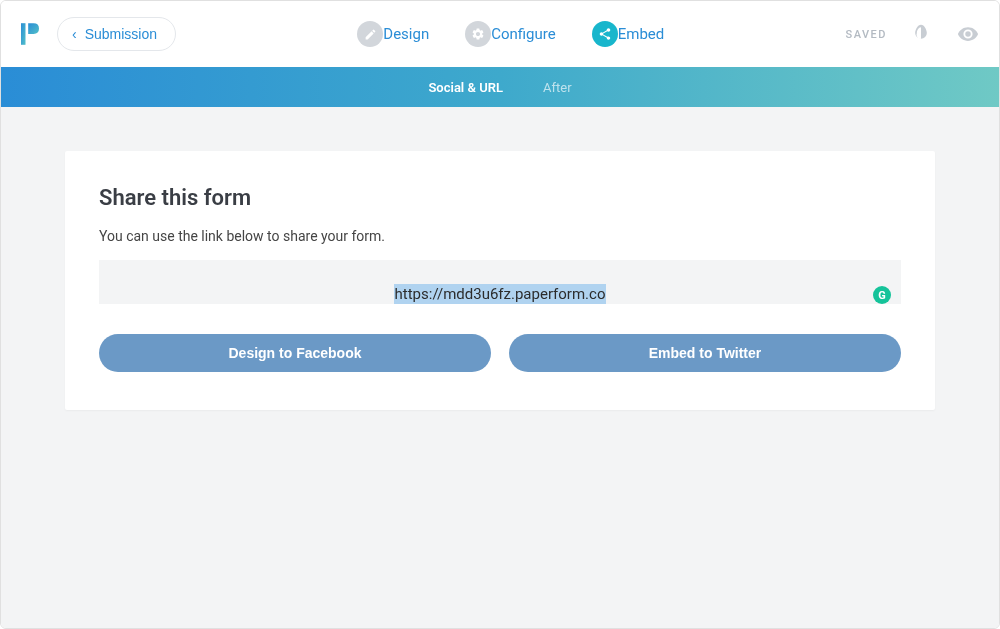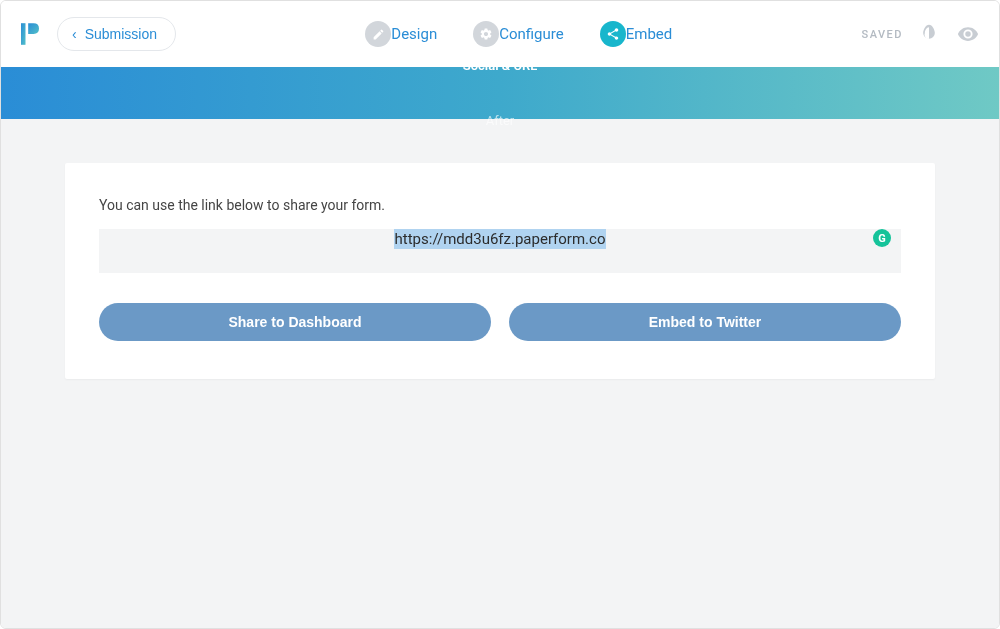--- a/index.html
+++ b/index.html
@@ -66,44 +66,43 @@
       justify-content: center;
       color: #fff;
     }
     .nav-tab.active .nav-icon {
       background: #18b6cc;
     }
     
     .header-right {
       display: flex;
       align-items: center;
-      gap: 16px;
+      gap: 24px;
     }
     .saved-label { 
       color: #b3bac2; 
       font-size: 11px; 
       letter-spacing: 1.5px;
       font-weight: 500;
     }
     .contrast-icon, .eye-icon {
       width: 22px;
       height: 22px;
       cursor: pointer;
       color: #c8cdd3;
     }
     
     
     .sub-nav {
-      height: 52px;
+      height: 40px;
       background: linear-gradient(90deg, #2a8dd6 0%, #3ea9cc 50%, #6fc9c5 100%);
       display: flex;
       align-items: center;
       justify-content: center;
       gap: 40px;
-      flex-direction: column;
     }
     .sub-nav-item {
       color: rgba(255,255,255,0.65);
       font-size: 13px;
       cursor: pointer;
     }
     .sub-nav-item.active {
       color: #fff;
       font-weight: 600;
     }
@@ -128,21 +127,21 @@
     }
     .card-subtitle {
       font-size: 14px;
       color: #454545;
       margin-bottom: 16px;
     }
     .url-box {
       background: #f3f4f5;
       height: 44px;
       display: flex;
-      align-items: flex-start;
+      align-items: flex-end;
       justify-content: center;
       position: relative;
       margin-bottom: 30px;
     }
     .url-text {
       font-size: 15px;
       color: #2c2c2c;
       background: #b0d3f0;
       padding: 1px 1px;
     }
@@ -239,23 +238,24 @@
   </div>
 </div>
 
 <div class="sub-nav">
   <div class="sub-nav-item active">Social &amp; URL</div>
   <div class="sub-nav-item">After</div>
 </div>
 
 <div class="content-area">
   <div class="card">
+    <h1 class="card-title">Share this form</h1>
     <p class="card-subtitle">You can use the link below to share your form.</p>
     <div class="url-box">
       <span class="url-text">https://mdd3u6fz.paperform.co</span>
       <div class="grammarly-badge">G</div>
     </div>
     <div class="button-row">
-      <button class="share-button">Share to Dashboard</button>
+      <button class="share-button">Design to Facebook</button>
       <button class="share-button">Embed to Twitter</button>
     </div>
   </div>
 </div>
 
 </body></html>

